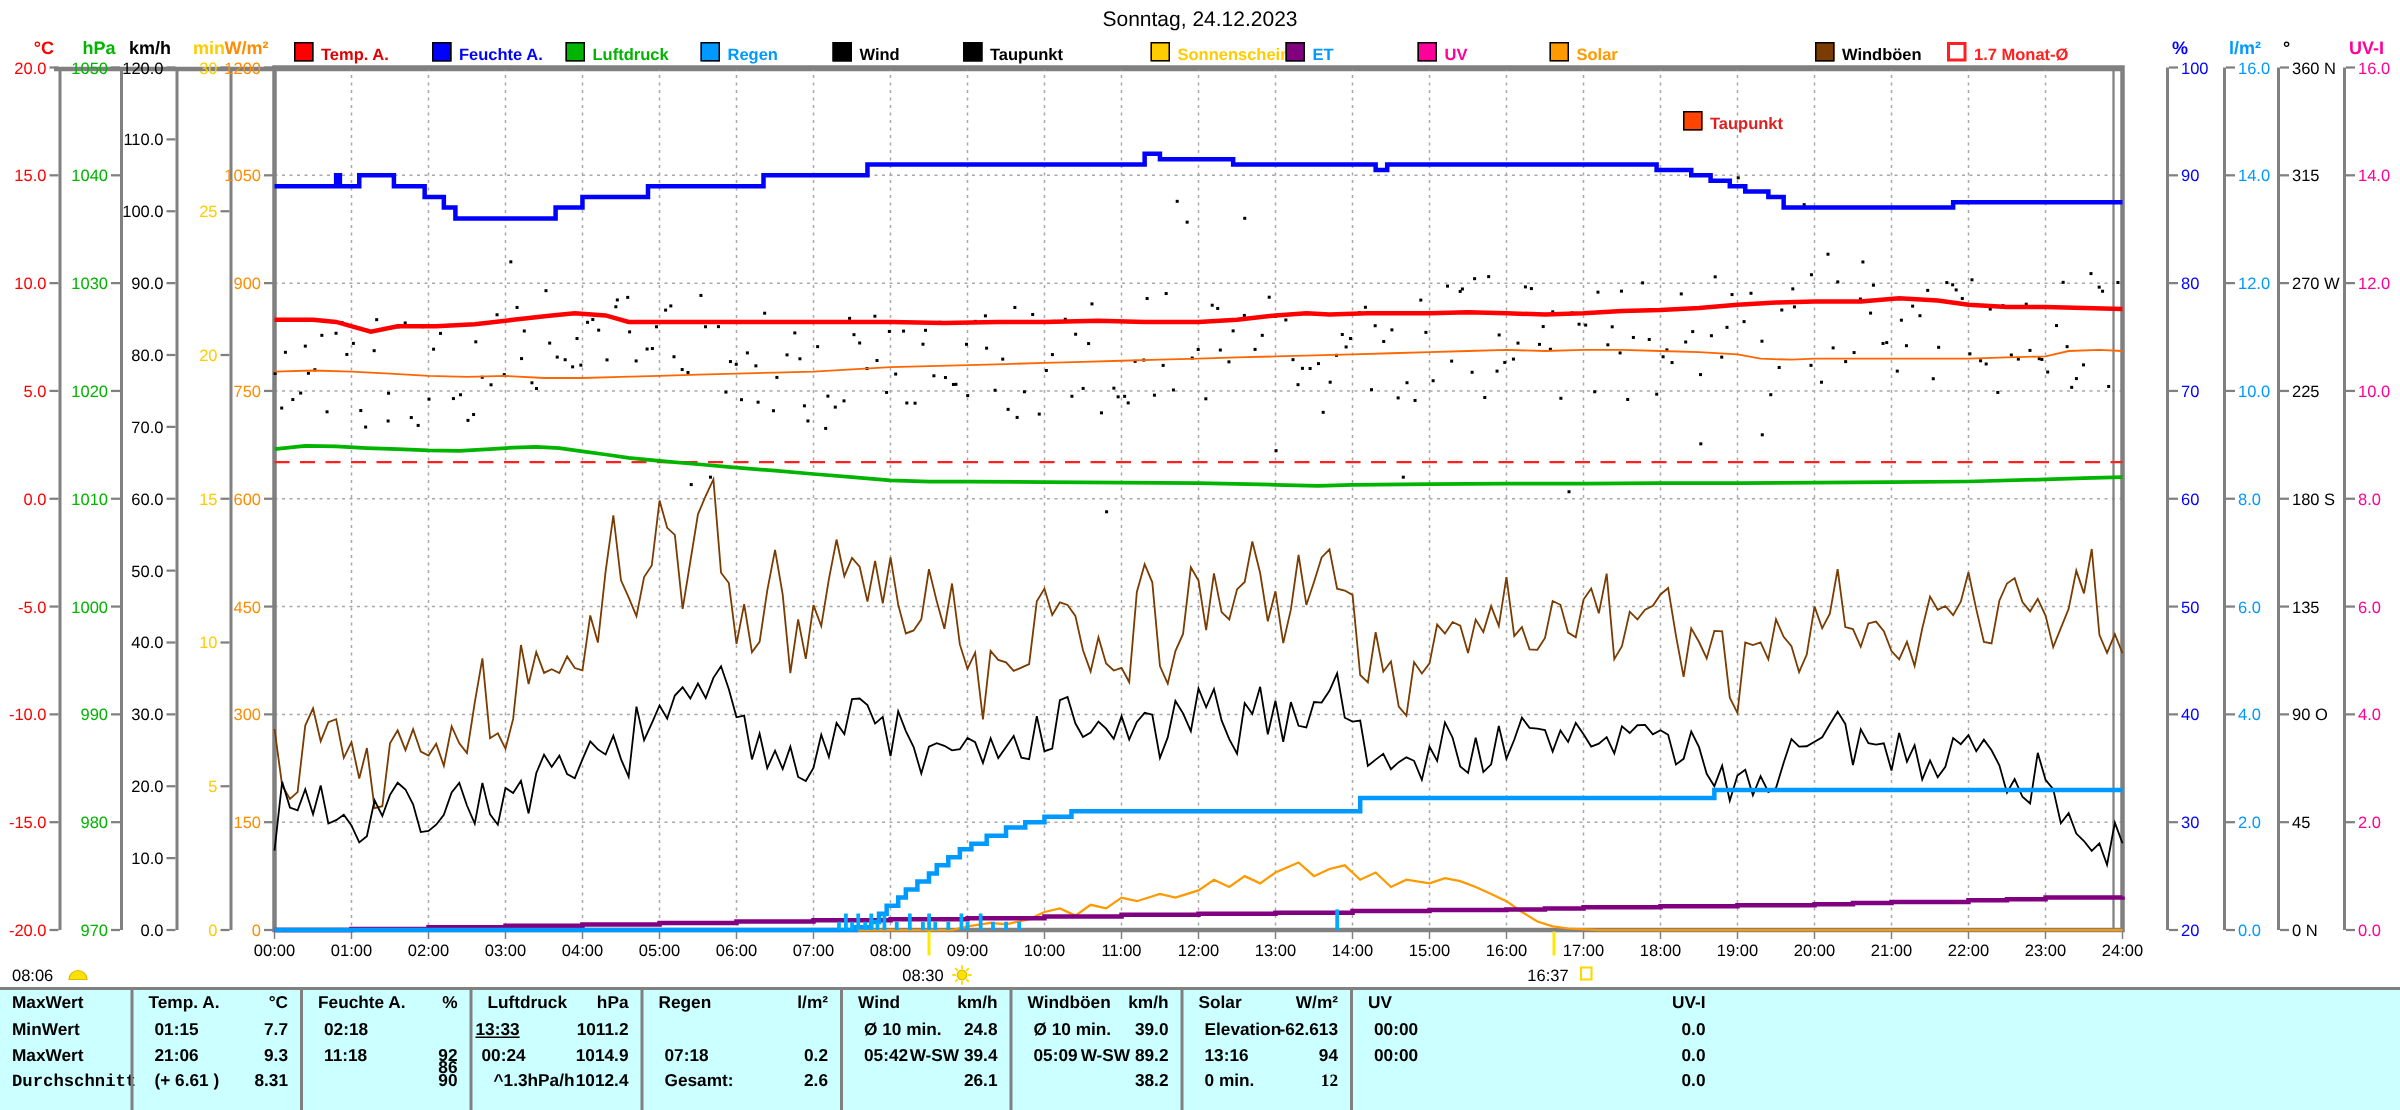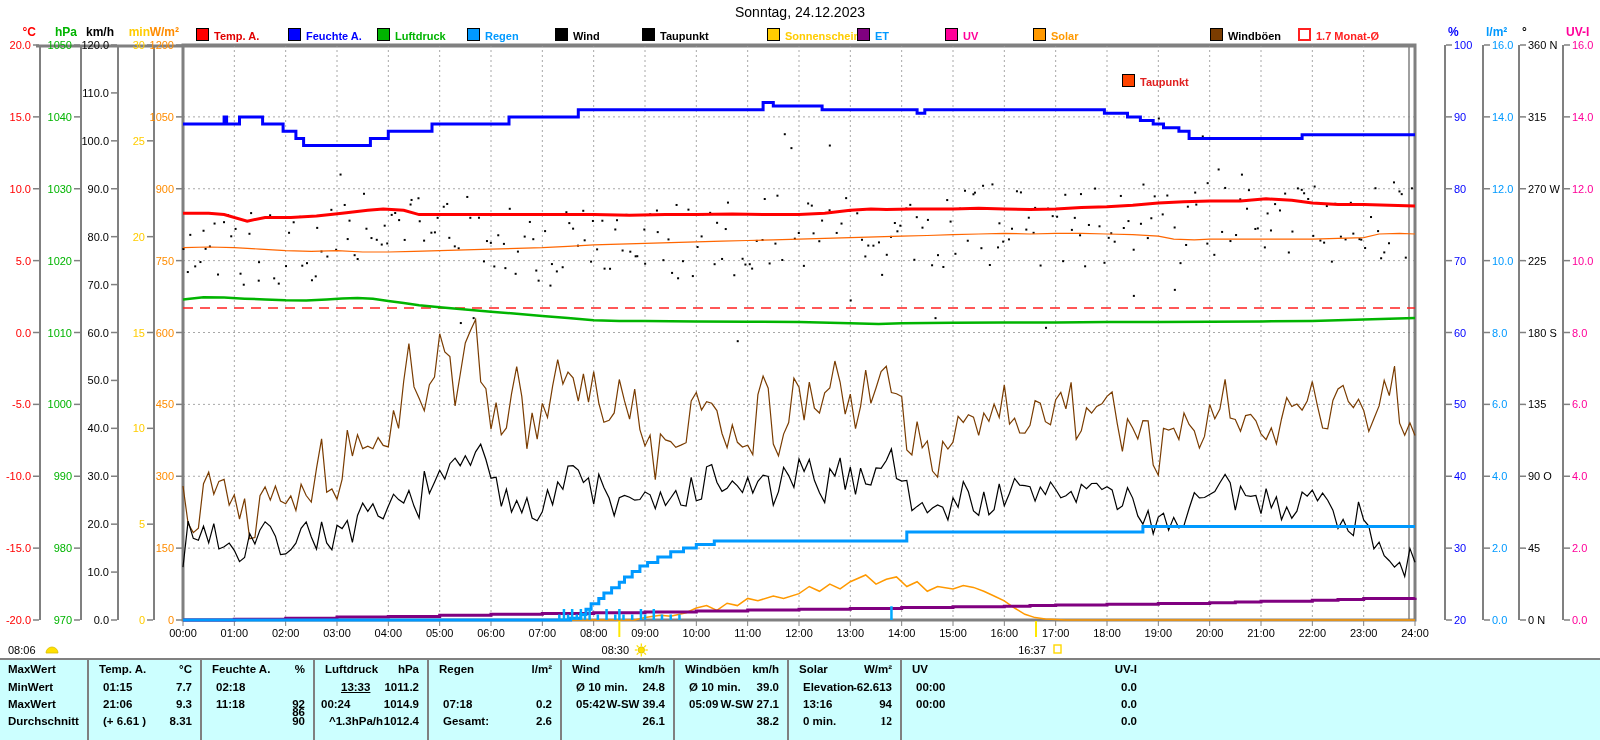--- a/index.html
+++ b/index.html
@@ -711,21 +711,21 @@
         <g>
           <rect x="1054.006" y="645" width="7" height="8" fill="#ffffff" stroke="#ffd700" stroke-width="1.4"></rect>
         </g>
       </g>
     </svg>
   <div id="stats-table">
       <div class="tcol" style="left: 0px; width: 87px;">
         <div class="tcell" style="left: 8px; top: 3px;">MaxWert</div>
         <div class="tcell" style="left: 8px; top: 21px;">MinWert</div>
         <div class="tcell" style="left: 8px; top: 38px;">MaxWert</div>
-        <div class="tcell" style="left: 8px; top: 55px;">Durchschnitt</div>
+        <div class="tcell" style="left: 8px; top: 55px; font-family: Liberation Mono, monospace;">Durchschnitt</div>
       </div>
       <div class="tcol sep" style="left: 87px; width: 113px;">
         <div class="tcell" style="left: 10px; top: 3px;">Temp. A.</div>
         <div class="tcell" style="right: 10px; top: 3px;">°C</div>
         <div class="tcell" style="left: 14px; top: 21px;">01:15</div>
         <div class="tcell" style="right: 10px; top: 21px;">7.7</div>
         <div class="tcell" style="left: 14px; top: 38px;">21:06</div>
         <div class="tcell" style="right: 10px; top: 38px;">9.3</div>
         <div class="tcell" style="left: 14px; top: 55px;">(+ 6.61 )</div>
         <div class="tcell" style="right: 10px; top: 55px;">8.31</div>
@@ -735,21 +735,21 @@
         <div class="tcell" style="right: 10px; top: 3px;">%</div>
         <div class="tcell" style="left: 14px; top: 21px;">02:18</div>
         <div class="tcell" style="right: 10px; top: 21px; margin-top: 25px;">86</div>
         <div class="tcell" style="left: 14px; top: 38px;">11:18</div>
         <div class="tcell" style="right: 10px; top: 38px; text-align: right;">92</div>
         <div class="tcell" style="right: 10px; top: 55px;">90</div>
       </div>
       <div class="tcol sep" style="left: 313px; width: 114px;">
         <div class="tcell" style="left: 10px; top: 3px;">Luftdruck</div>
         <div class="tcell" style="right: 10px; top: 3px;">hPa</div>
-        <div class="tcell" style="left: 26px; top: 21px; text-decoration: underline;">13:33</div>
+        <div class="tcell" style="left: 2px; top: 21px; text-decoration: underline;">13:33</div>
         <div class="tcell" style="right: 10px; top: 21px;">1011.2</div>
         <div class="tcell" style="left: 6px; top: 38px;">00:24</div>
         <div class="tcell" style="right: 10px; top: 38px;">1014.9</div>
         <div class="tcell" style="left: 14px; top: 55px;">^1.3hPa/h</div>
         <div class="tcell" style="right: 10px; top: 55px;">1012.4</div>
       </div>
       <div class="tcol sep" style="left: 427px; width: 133px;">
         <div class="tcell" style="left: 10px; top: 3px;">Regen</div>
         <div class="tcell" style="right: 10px; top: 3px;">l/m²</div>
         <div class="tcell" style="left: 14px; top: 38px;">07:18</div>
@@ -765,21 +765,21 @@
         <div class="tcell" style="left: 14px; top: 38px;">05:42</div>
         <div class="tcell" style="right: 10px; top: 38px;">W-SW 39.4</div>
         <div class="tcell" style="right: 10px; top: 55px;">26.1</div>
       </div>
       <div class="tcol sep" style="left: 673px; width: 114px;">
         <div class="tcell" style="left: 10px; top: 3px;">Windböen</div>
         <div class="tcell" style="right: 10px; top: 3px;">km/h</div>
         <div class="tcell" style="left: 14px; top: 21px;">Ø 10 min.</div>
         <div class="tcell" style="right: 10px; top: 21px;">39.0</div>
         <div class="tcell" style="left: 14px; top: 38px;">05:09</div>
-        <div class="tcell" style="right: 10px; top: 38px;">W-SW 27.1</div>
+        <div class="tcell" style="right: 10px; top: 38px;">W-SW 89.2</div>
         <div class="tcell" style="right: 10px; top: 55px;">38.2</div>
       </div>
       <div class="tcol sep" style="left: 787px; width: 113px;">
         <div class="tcell" style="left: 10px; top: 3px;">Solar</div>
         <div class="tcell" style="right: 10px; top: 3px;">W/m²</div>
         <div class="tcell" style="left: 14px; top: 21px;">Elevation</div>
         <div class="tcell" style="right: 10px; top: 21px;">-62.613</div>
         <div class="tcell" style="left: 14px; top: 38px;">13:16</div>
         <div class="tcell" style="right: 10px; top: 38px;">94</div>
         <div class="tcell" style="left: 14px; top: 55px;">0 min.</div>

